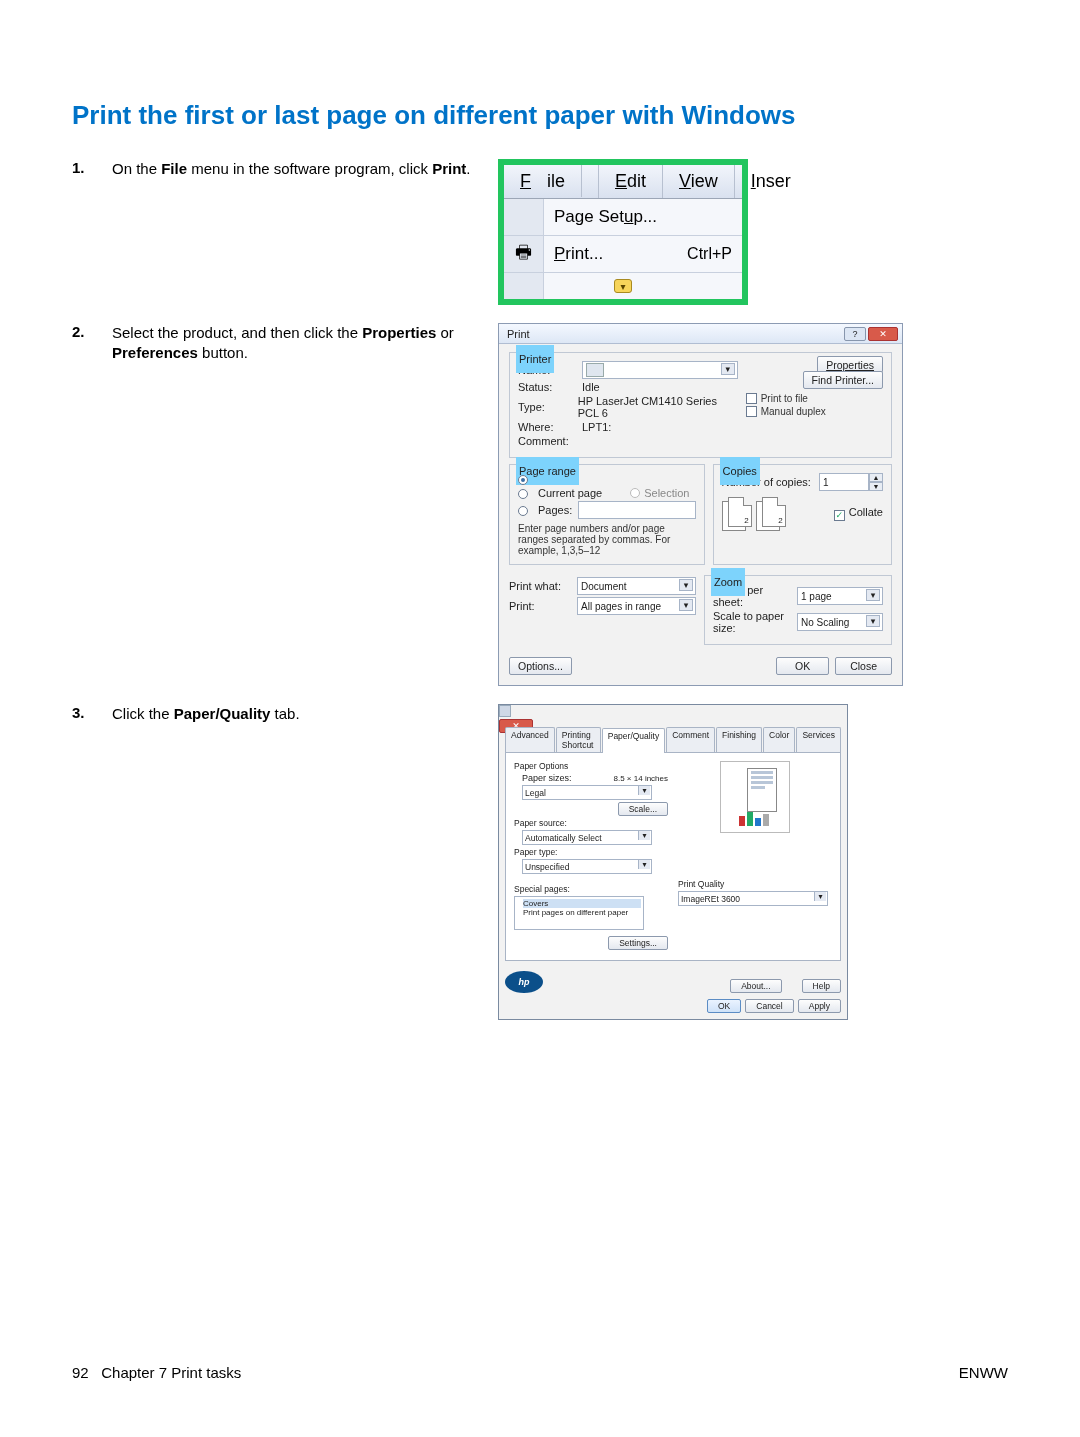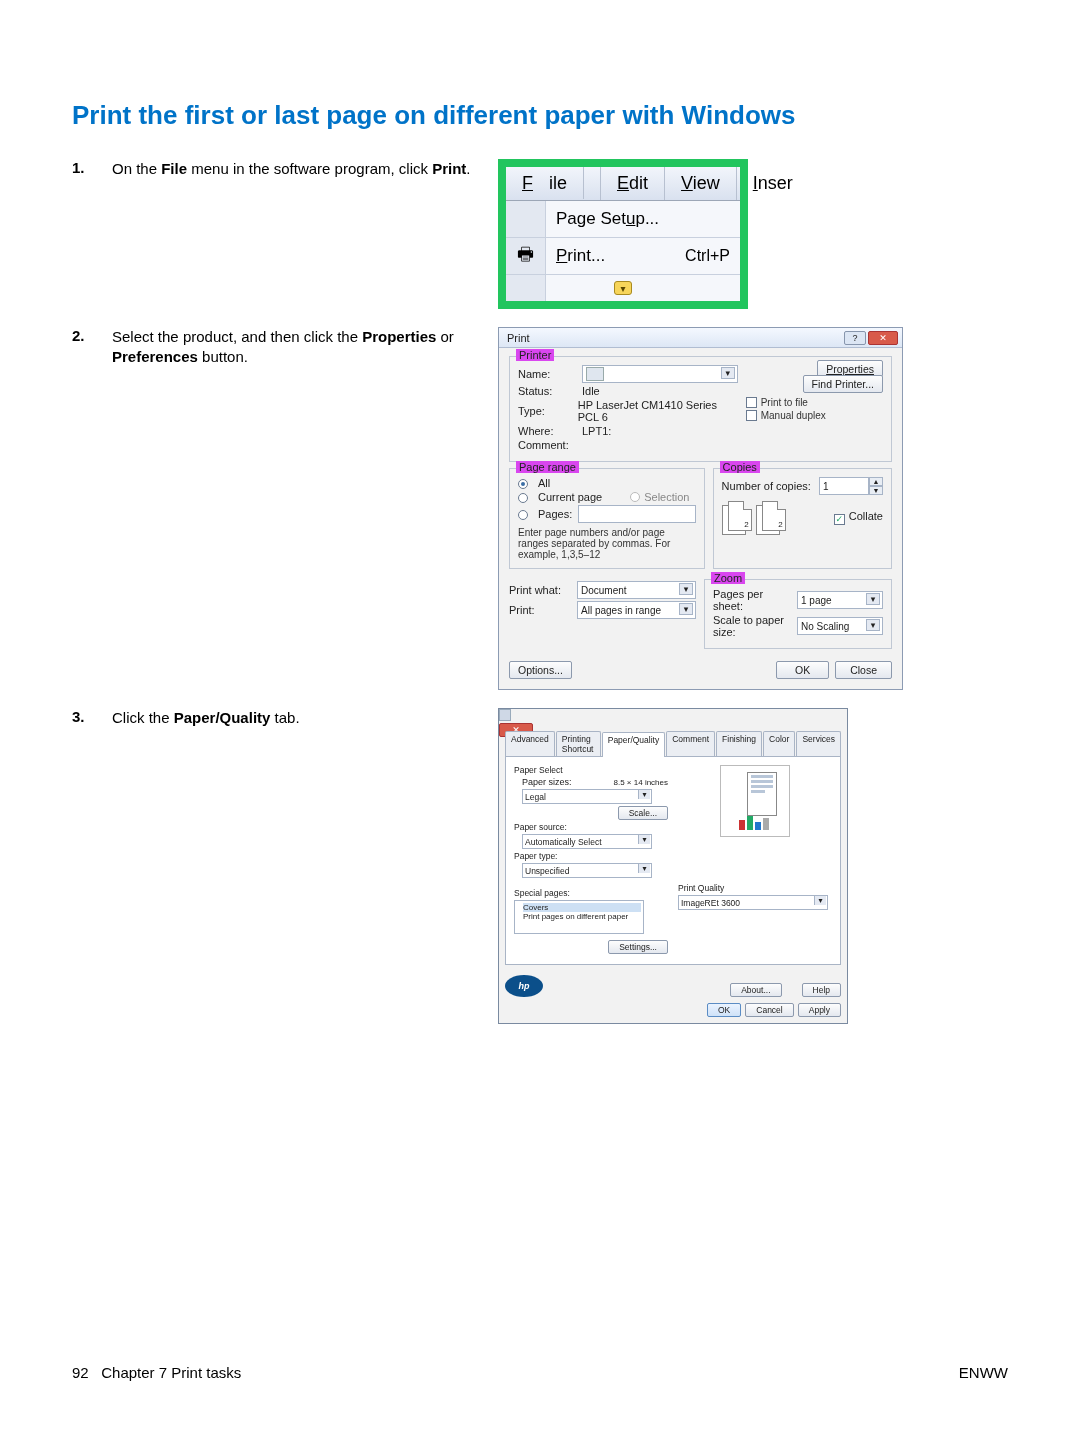--- a/index.html
+++ b/index.html
@@ -40,21 +40,21 @@
     flex: 1;
     font-size: 15px;
     line-height: 1.35;
   }
   .step-text b { font-weight: bold; }
   .step-right { flex: 1; padding-left: 6px; }
 
   
   .menu-shot {
     width: 250px;
-    border: 8px solid #22c55e;
+    border: 6px solid #22c55e;
     background: #c4b5fd;
     font-family: "Segoe UI", Tahoma, sans-serif;
   }
   .menubar {
     display: flex;
     background: linear-gradient(#f2f5fb, #d9e1ef);
     border-bottom: 1px solid #9ca6b6;
   }
   .menubar span {
     padding: 6px 16px;
@@ -106,21 +106,21 @@
     border-bottom:1px solid #b0bdd2;
     padding:2px 4px 2px 8px; height:20px;
   }
   .winbtns { display:flex; gap:2px; }
   .wbtn { width:22px; height:14px; border:1px solid #8796ad; border-radius:2px;
           display:flex; align-items:center; justify-content:center; font-size:9px; background:#e8eef8;}
   .wbtn.close{ background:#d85a4a; color:#fff; border-color:#a33; width:30px;}
   .wbtn.help{ background:#dce6f4; }
   .win-body { padding:8px 10px 10px 10px; }
   .grp { border:1px solid #c0c8d4; padding:6px 8px 8px 8px; margin-bottom:6px; position:relative; background:#f2f2f2;}
-  .grp-label { position:absolute; top:-8px; left:6px; background:#d946ef; padding:0 3px; font-size:11px;}
+  .grp-label { position:absolute; top:-8px; left:6px; background:#7dd3fc; padding:8px 3px; font-size:11px;}
   .row { display:flex; align-items:center; margin:2px 0; gap:6px;}
   .lbl { width:58px; }
   .combo, .txtbox { background:#fff; border:1px solid #a7b4c7; height:18px; padding:0 3px; display:flex; align-items:center; font-size:10px; }
   .combo { position:relative; padding-right:16px;}
   .combo::after { content:"▾"; position:absolute; right:2px; top:1px; font-size:9px; background:#e4e9f2; border:1px solid #a7b4c7; width:12px; text-align:center;}
   .btn { background:linear-gradient(#fdfdfd,#e4e8ef); border:1px solid #8c99ad; padding:2px 8px; font-size:10.5px; border-radius:2px;}
   .cols { display:flex; gap:8px;}
   .cols > div { flex:1; }
   .radio { width:10px;height:10px;border:1px solid #6a7a90;border-radius:50%;display:inline-block;margin-right:4px;position:relative;top:1px;background:#fff;}
   .radio.on::after{content:"";position:absolute;left:2px;top:2px;width:4px;height:4px;border-radius:50%;background:#3b6ea5;}
@@ -380,21 +380,21 @@
           <span class="tab">Printing Shortcut</span>
           <span class="tab active">Paper/Quality</span>
           <span class="tab">Comment</span>
           <span class="tab">Finishing</span>
           <span class="tab">Color</span>
           <span class="tab">Services</span>
         </div>
         <div class="tabpanel">
           <div class="pcols">
             <div>
-              <span class="p-grp-label">Paper Select</span>
+              <span class="p-grp-label">Paper Options</span>
               <div class="row indent">
                   <span>Paper sizes:</span>
                   <span style="margin-left:auto;font-size:8px;">8.5 × 14 inches</span>
                 </div>
               <div class="row indent">
                   <span class="p-combo">Legal</span>
                 </div>
               <div class="row" style="justify-content:flex-end;">
                   <span class="p-btn">Scale...</span>
                 </div>

